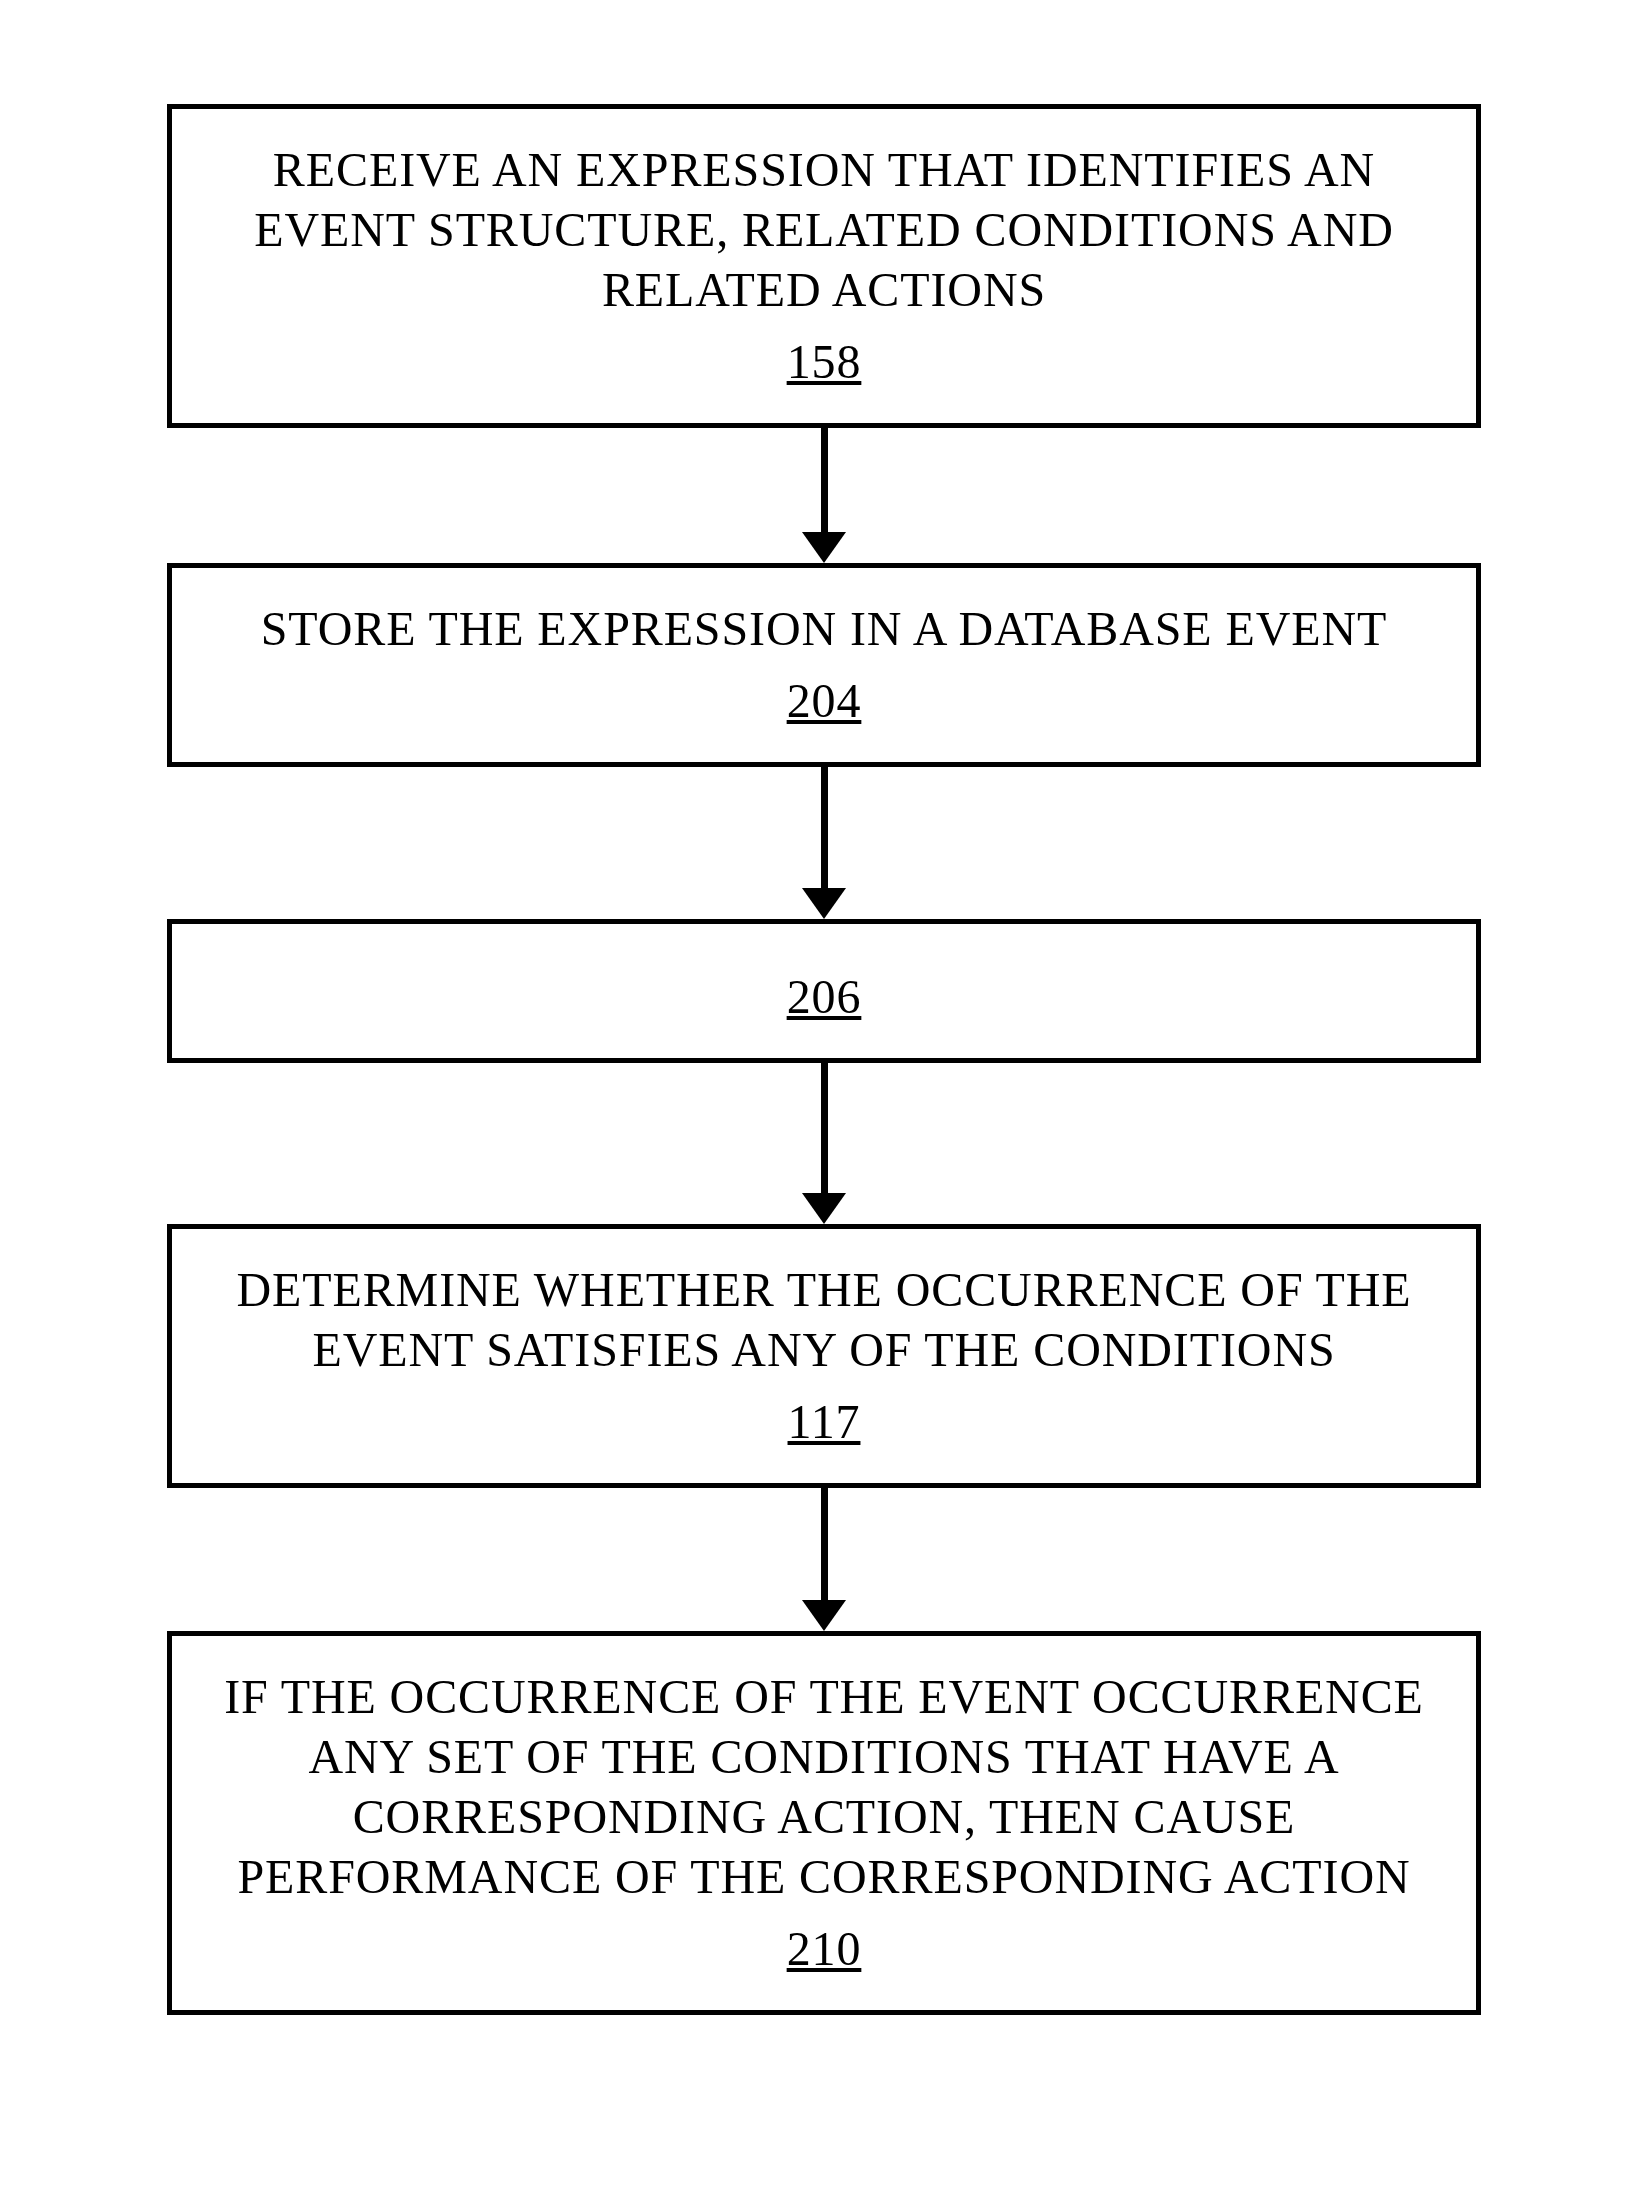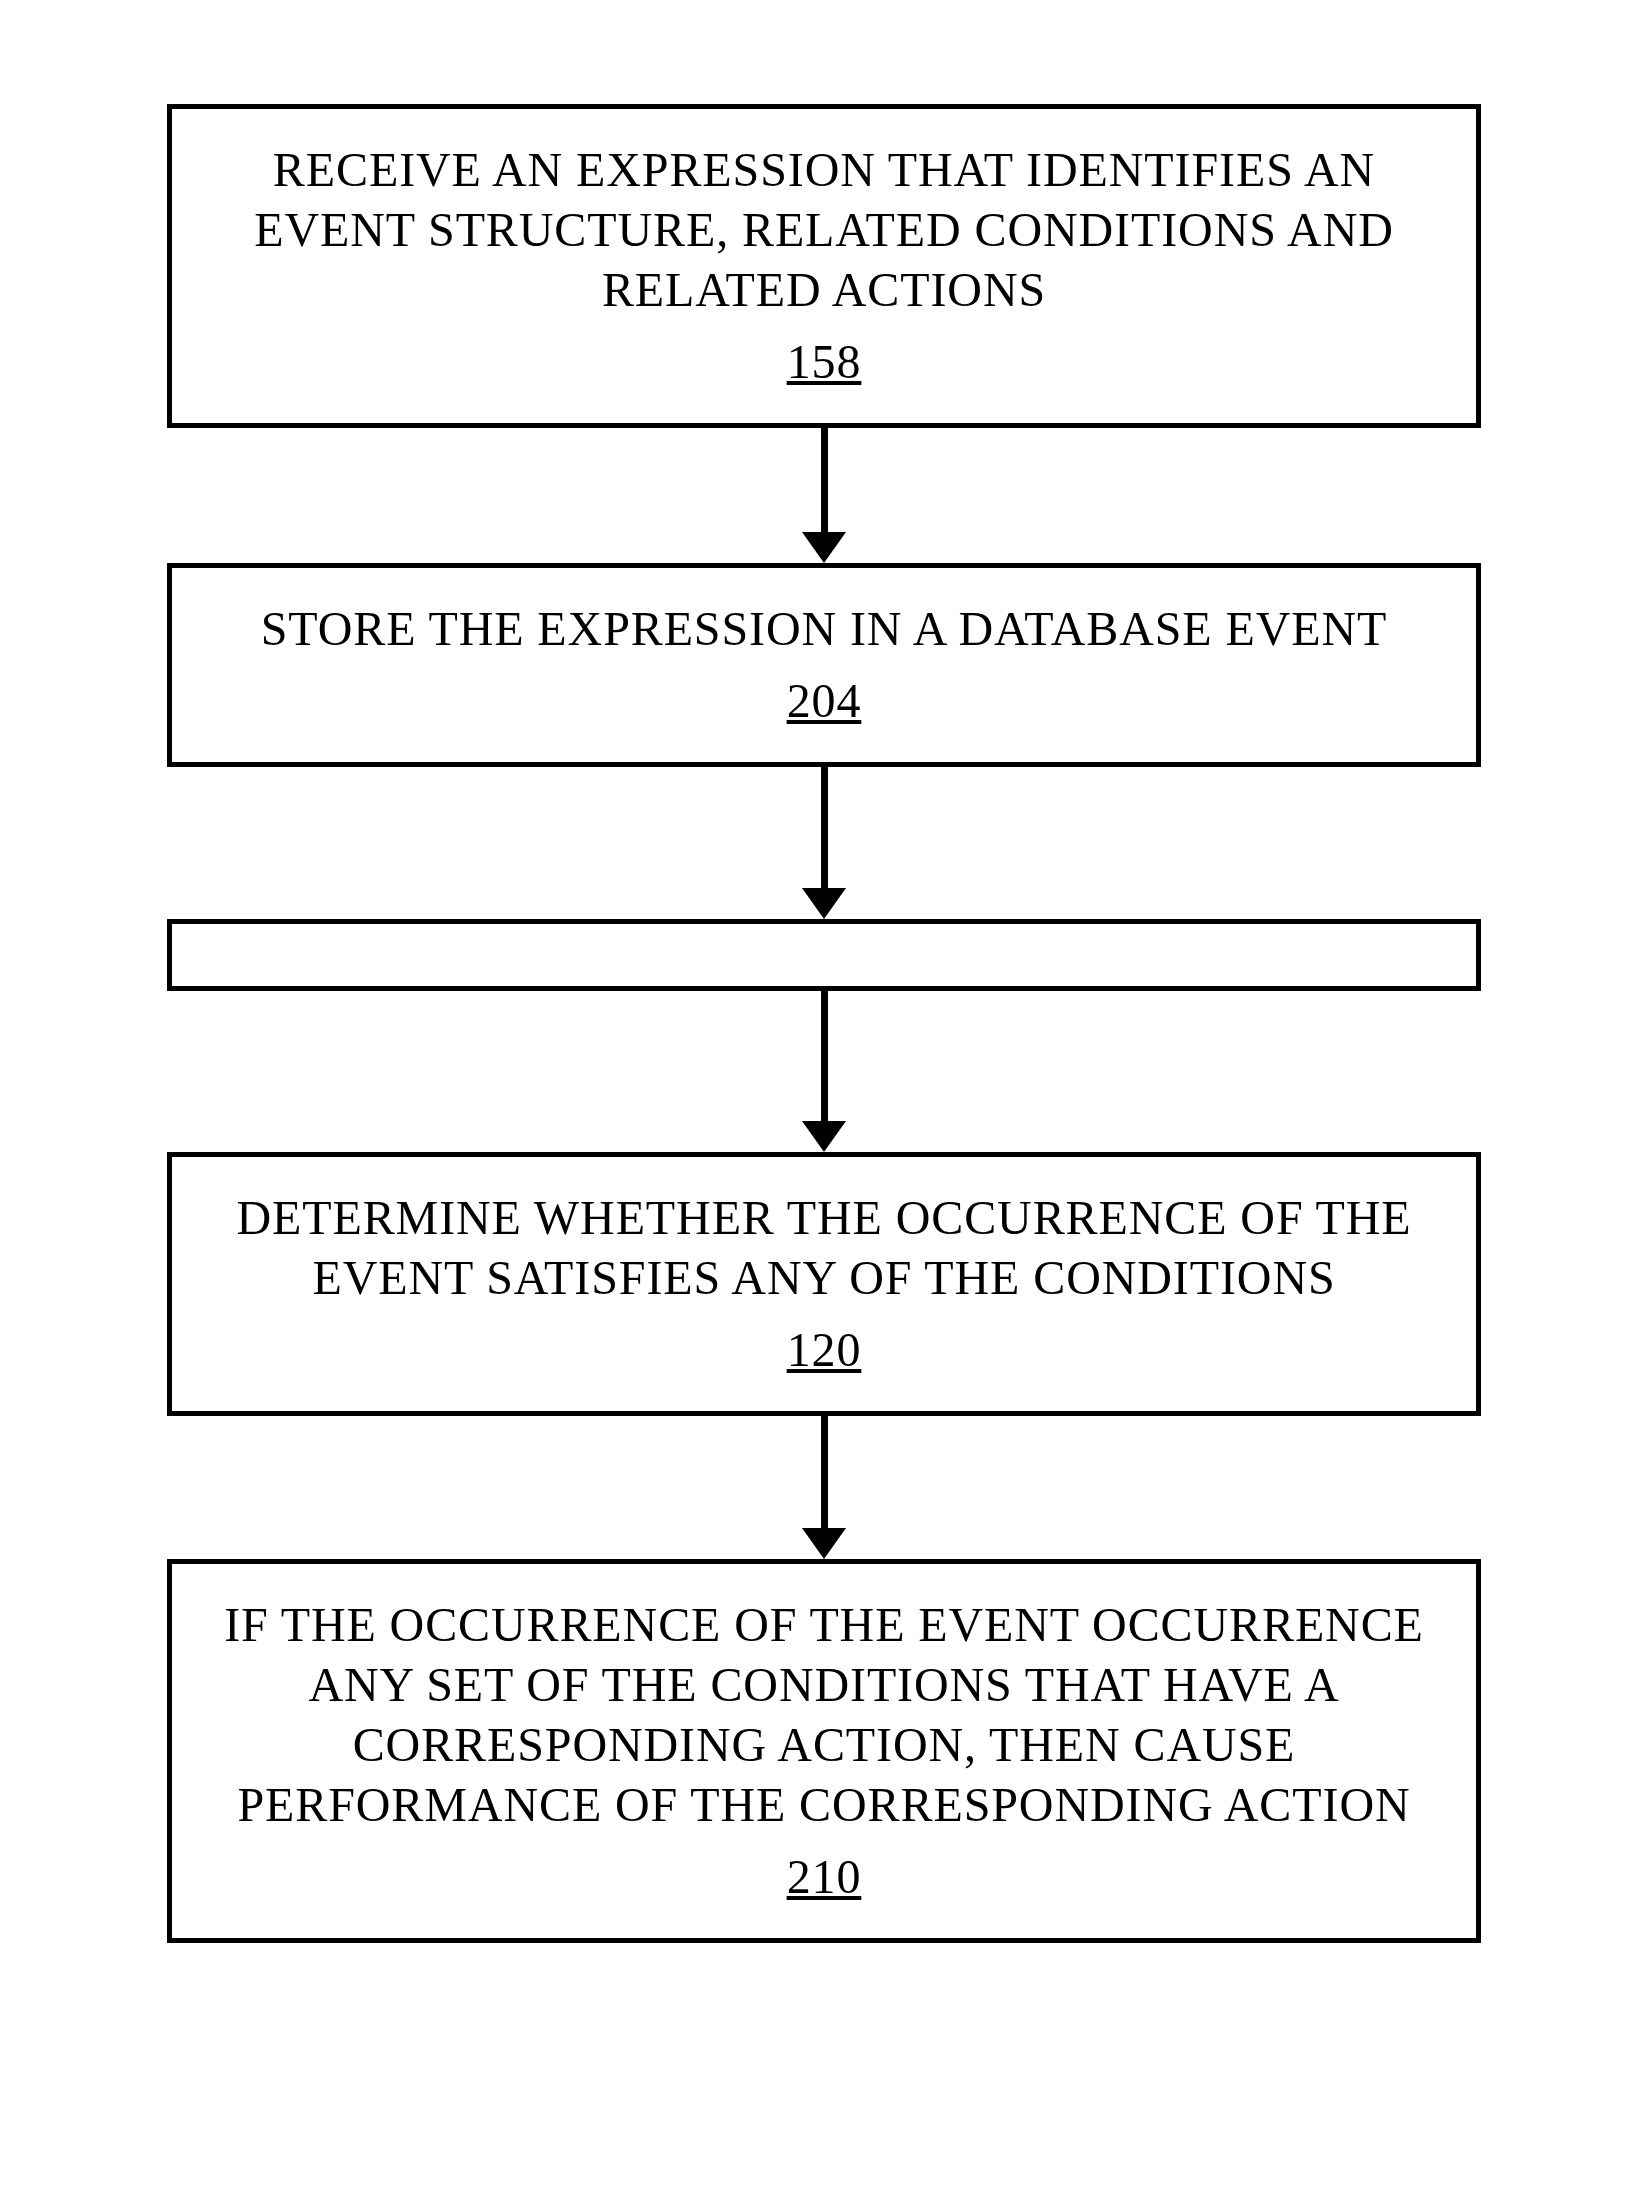--- a/index.html
+++ b/index.html
@@ -78,30 +78,31 @@
       <span>STORE THE EXPRESSION IN A DATABASE EVENT</span>
       <span class="ref">204</span>
     </div>
 
     <div class="arrow">
       <div class="shaft" style="height:121px"></div>
       <div class="head"></div>
     </div>
 
     <div class="step">
+      <span class="ref">206</span>
     </div>
 
     <div class="arrow">
       <div class="shaft" style="height:130px"></div>
       <div class="head"></div>
     </div>
 
     <div class="step">
       <span>DETERMINE WHETHER THE OCCURRENCE OF THE EVENT SATISFIES ANY OF THE CONDITIONS</span>
-      <span class="ref">120</span>
+      <span class="ref">117</span>
     </div>
 
     <div class="arrow">
       <div class="shaft" style="height:112px"></div>
       <div class="head"></div>
     </div>
 
     <div class="step">
       <span>IF THE OCCURRENCE OF THE EVENT OCCURRENCE ANY SET OF THE CONDITIONS THAT HAVE A CORRESPONDING ACTION, THEN CAUSE PERFORMANCE OF THE CORRESPONDING ACTION</span>
       <span class="ref">210</span>

